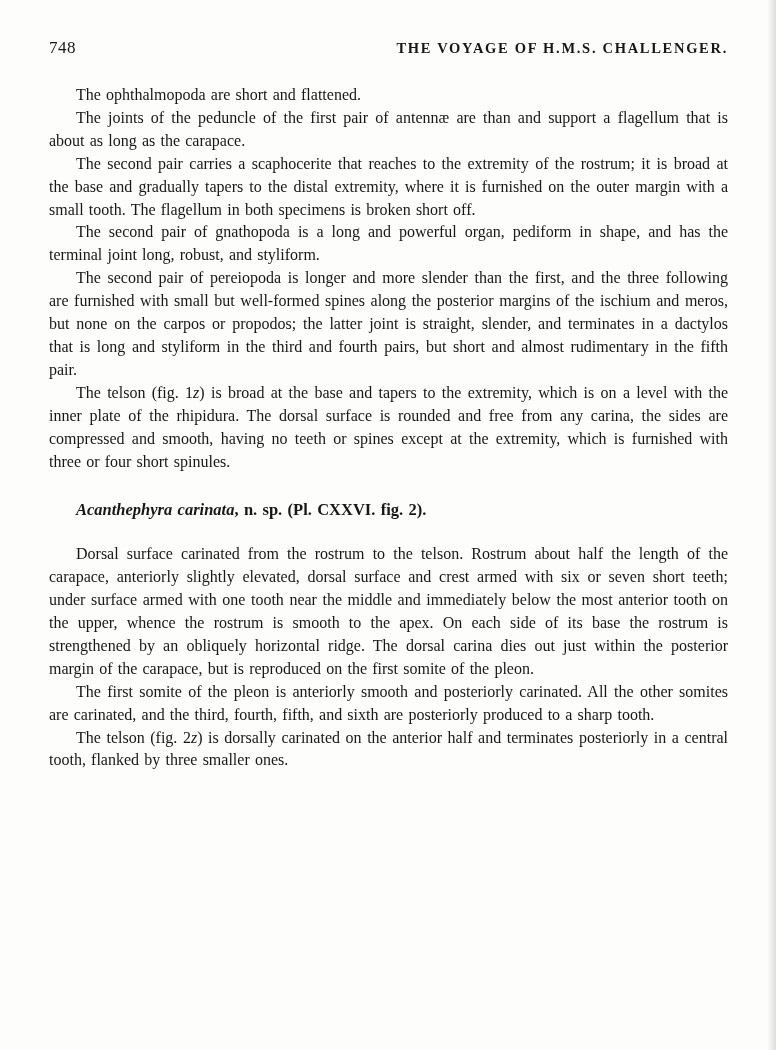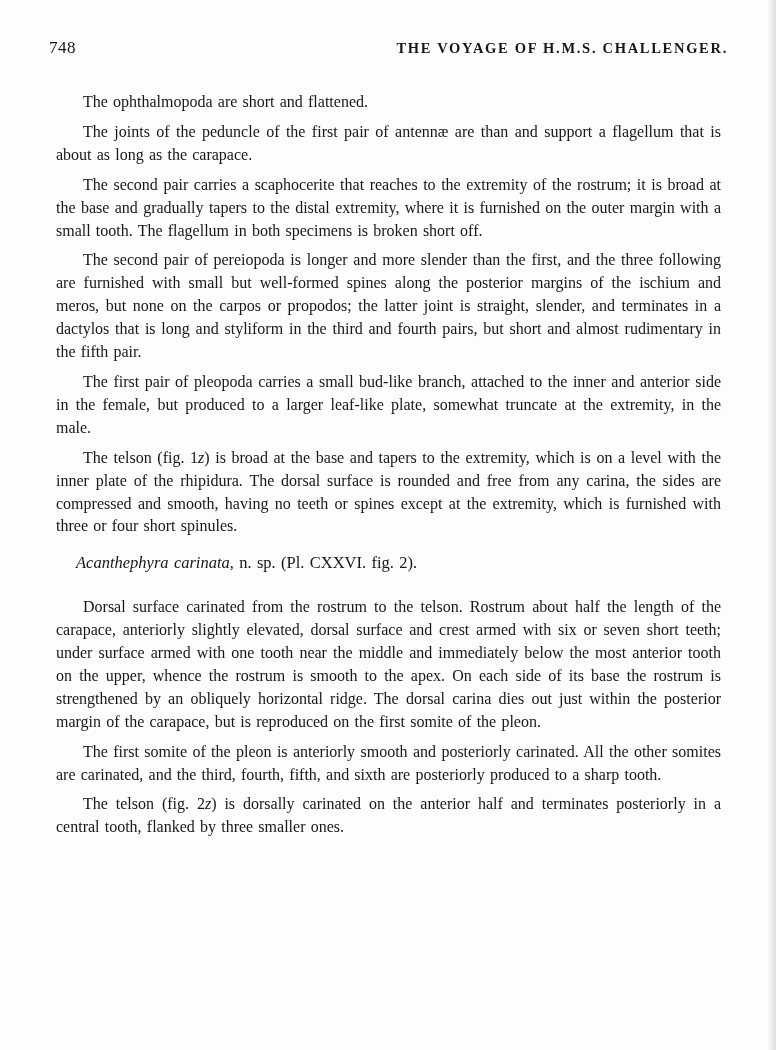--- a/index.html
+++ b/index.html
@@ -57,46 +57,47 @@
     position: absolute;
     top: 84px;
     left: 49px;
     width: 679px;
     font-size: 16px;
     line-height: 22.9px;
     text-align: justify;
     word-spacing: 1.2px;
   }
   .para {
-    margin: 7px;
+    margin: 0;
     text-indent: 27px;
   }
   .species-heading {
-    margin: 14px 0 21px 0;
+    margin: 26px 0 21px 0;
     text-indent: 27px;
     font-size: 16.5px;
+    font-weight: bold;
   }
   .it {
     font-style: italic;
   }
 </style>
 </head>
 <body>
 
 <div class="page">
   <header class="running-head">
     <span class="page-number">748</span>
     <span class="head-title">THE VOYAGE OF H.M.S. CHALLENGER.</span>
   </header>
   <main class="text-block" id="text-block">
       <p class="para"><span>The ophthalmopoda are short and flattened.</span></p>
       <p class="para"><span>The joints of the peduncle of the first pair of antennæ are than and support a flagellum that is about as long as the carapace.</span></p>
       <p class="para"><span>The second pair carries a scaphocerite that reaches to the extremity of the rostrum; it is broad at the base and gradually tapers to the distal extremity, where it is furnished on the outer margin with a small tooth. The flagellum in both specimens is broken short off.</span></p>
+      <p class="para"><span>The second pair of gnathopoda is a long and powerful organ, pediform in shape, and has the terminal joint long, robust, and styliform.</span></p>
       <p class="para"><span>The second pair of pereiopoda is longer and more slender than the first, and the three following are furnished with small but well-formed spines along the posterior margins of the ischium and meros, but none on the carpos or propodos; the latter joint is straight, slender, and terminates in a dactylos that is long and styliform in the third and fourth pairs, but short and almost rudimentary in the fifth pair.</span></p>
-      <p class="para"><span>The first pair of pleopoda carries a small bud-like branch, attached to the inner and anterior side in the female, but produced to a larger leaf-like plate, somewhat truncate at the extremity, in the male.</span></p>
       <p class="para"><span>The telson (fig. 1</span><span class="it">z</span><span>) is broad at the base and tapers to the extremity, which is on a level with the inner plate of the rhipidura. The dorsal surface is rounded and free from any carina, the sides are compressed and smooth, having no teeth or spines except at the extremity, which is furnished with three or four short spinules.</span></p>
       <p class="species-heading"><span class="it">Acanthephyra carinata</span><span>, n. sp. (Pl. CXXVI. fig. 2).</span></p>
       <p class="para"><span>Dorsal surface carinated from the rostrum to the telson. Rostrum about half the length of the carapace, anteriorly slightly elevated, dorsal surface and crest armed with six or seven short teeth; under surface armed with one tooth near the middle and immediately below the most anterior tooth on the upper, whence the rostrum is smooth to the apex. On each side of its base the rostrum is strengthened by an obliquely horizontal ridge. The dorsal carina dies out just within the posterior margin of the carapace, but is reproduced on the first somite of the pleon.</span></p>
       <p class="para"><span>The first somite of the pleon is anteriorly smooth and posteriorly carinated. All the other somites are carinated, and the third, fourth, fifth, and sixth are posteriorly produced to a sharp tooth.</span></p>
       <p class="para"><span>The telson (fig. 2</span><span class="it">z</span><span>) is dorsally carinated on the anterior half and terminates posteriorly in a central tooth, flanked by three smaller ones.</span></p>
     </main>
   <div class="edge-shade"></div>
 </div>
 
 </body></html>

